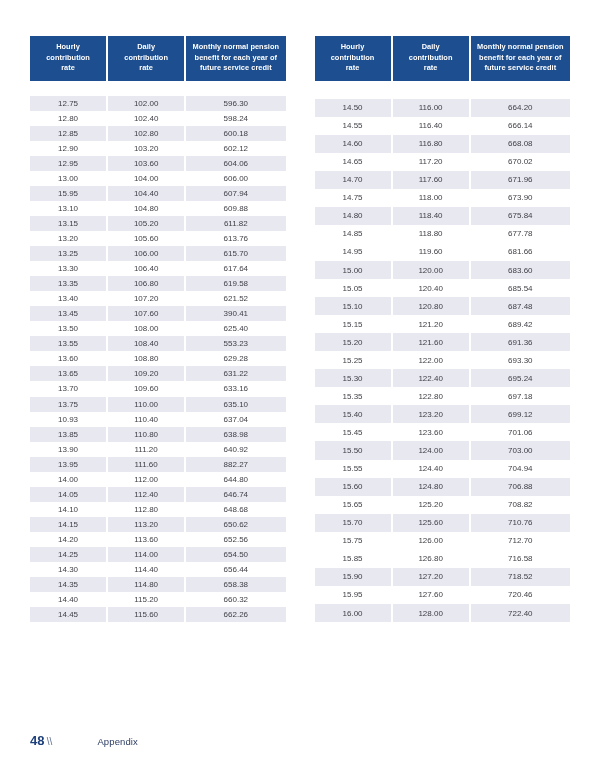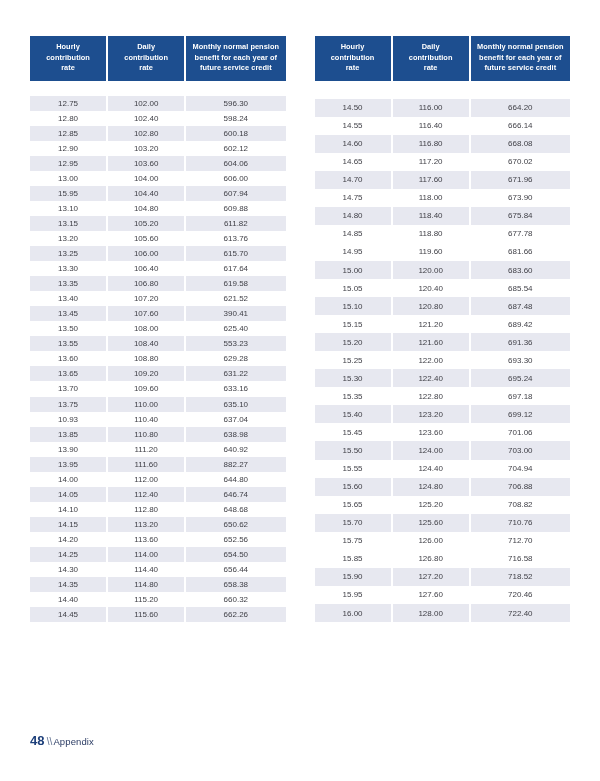--- a/index.html
+++ b/index.html
@@ -107,20 +107,21 @@
     color: #1d3f7a;
   }
   .footer .slashes {
     color: #5a6b8c;
     font-weight: normal;
     margin: 0 1px 0 2px;
   }
   .footer .footer-label {
     color: #2a3b63;
     font-size: 9.5px;
+    margin-left: 44px;
   }
 </style>
 </head>
 <body>
 
 <div class="page">
 
   <div class="tables-area">
 
     <table class="pension-table">

